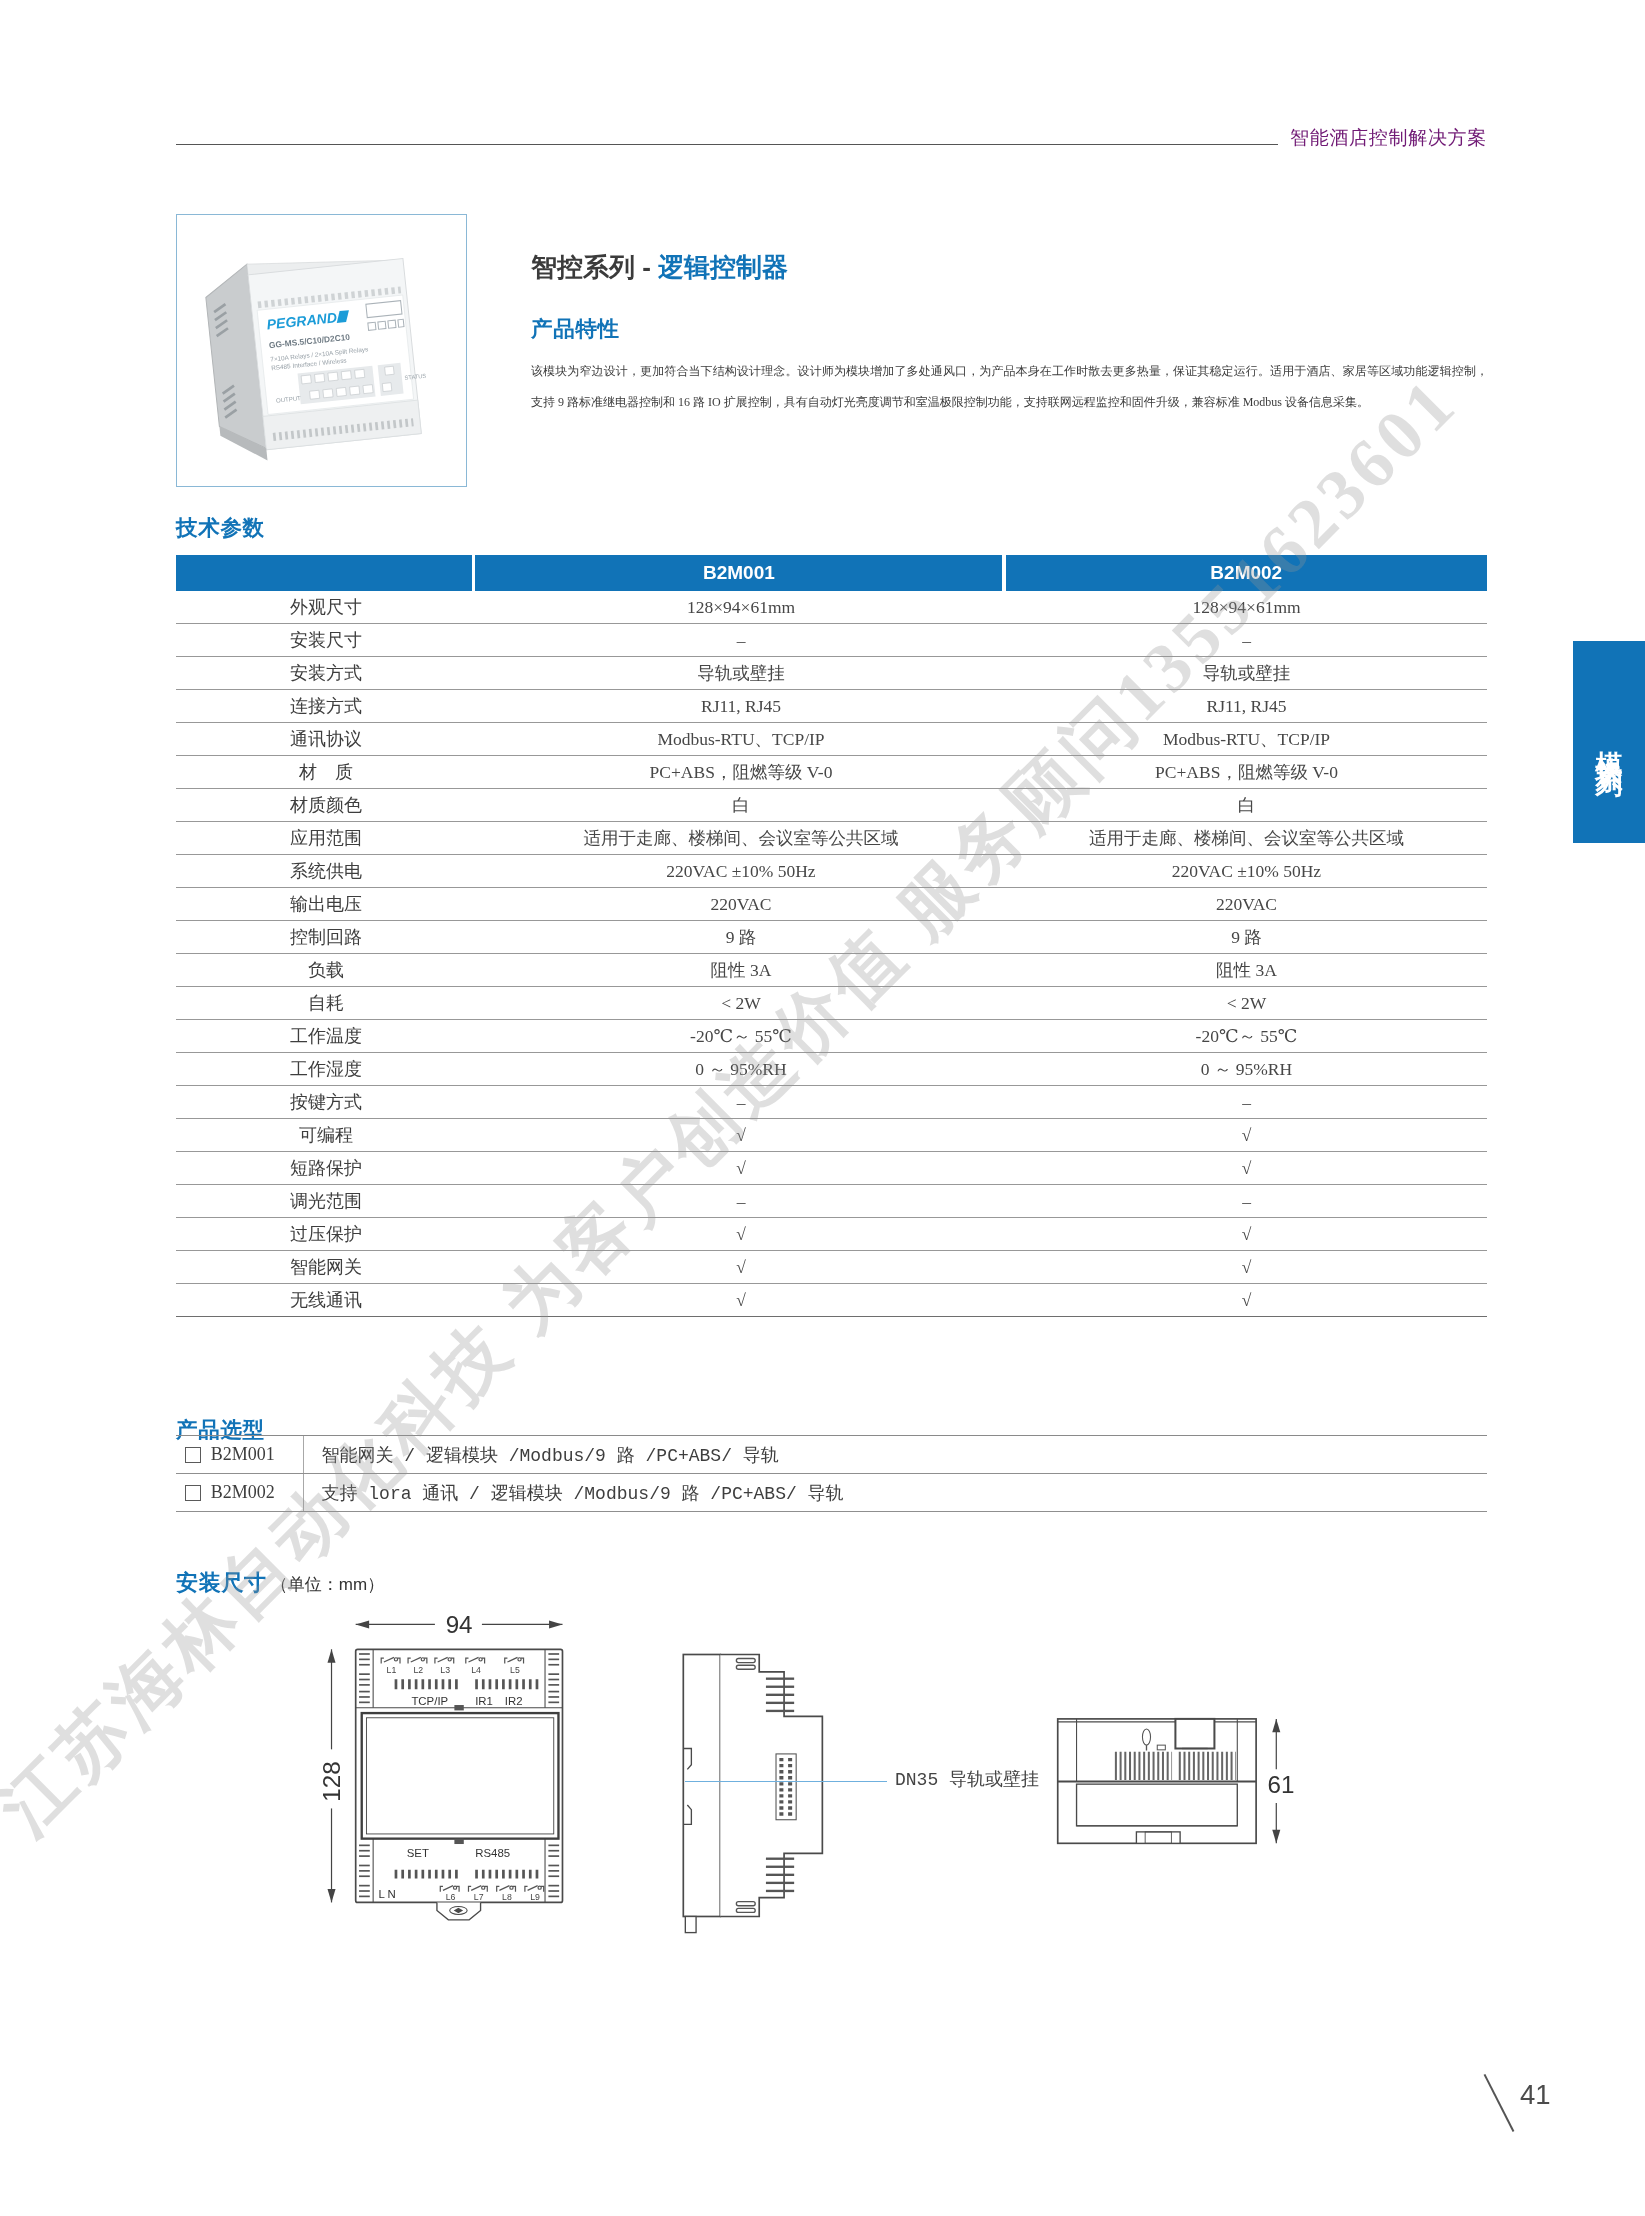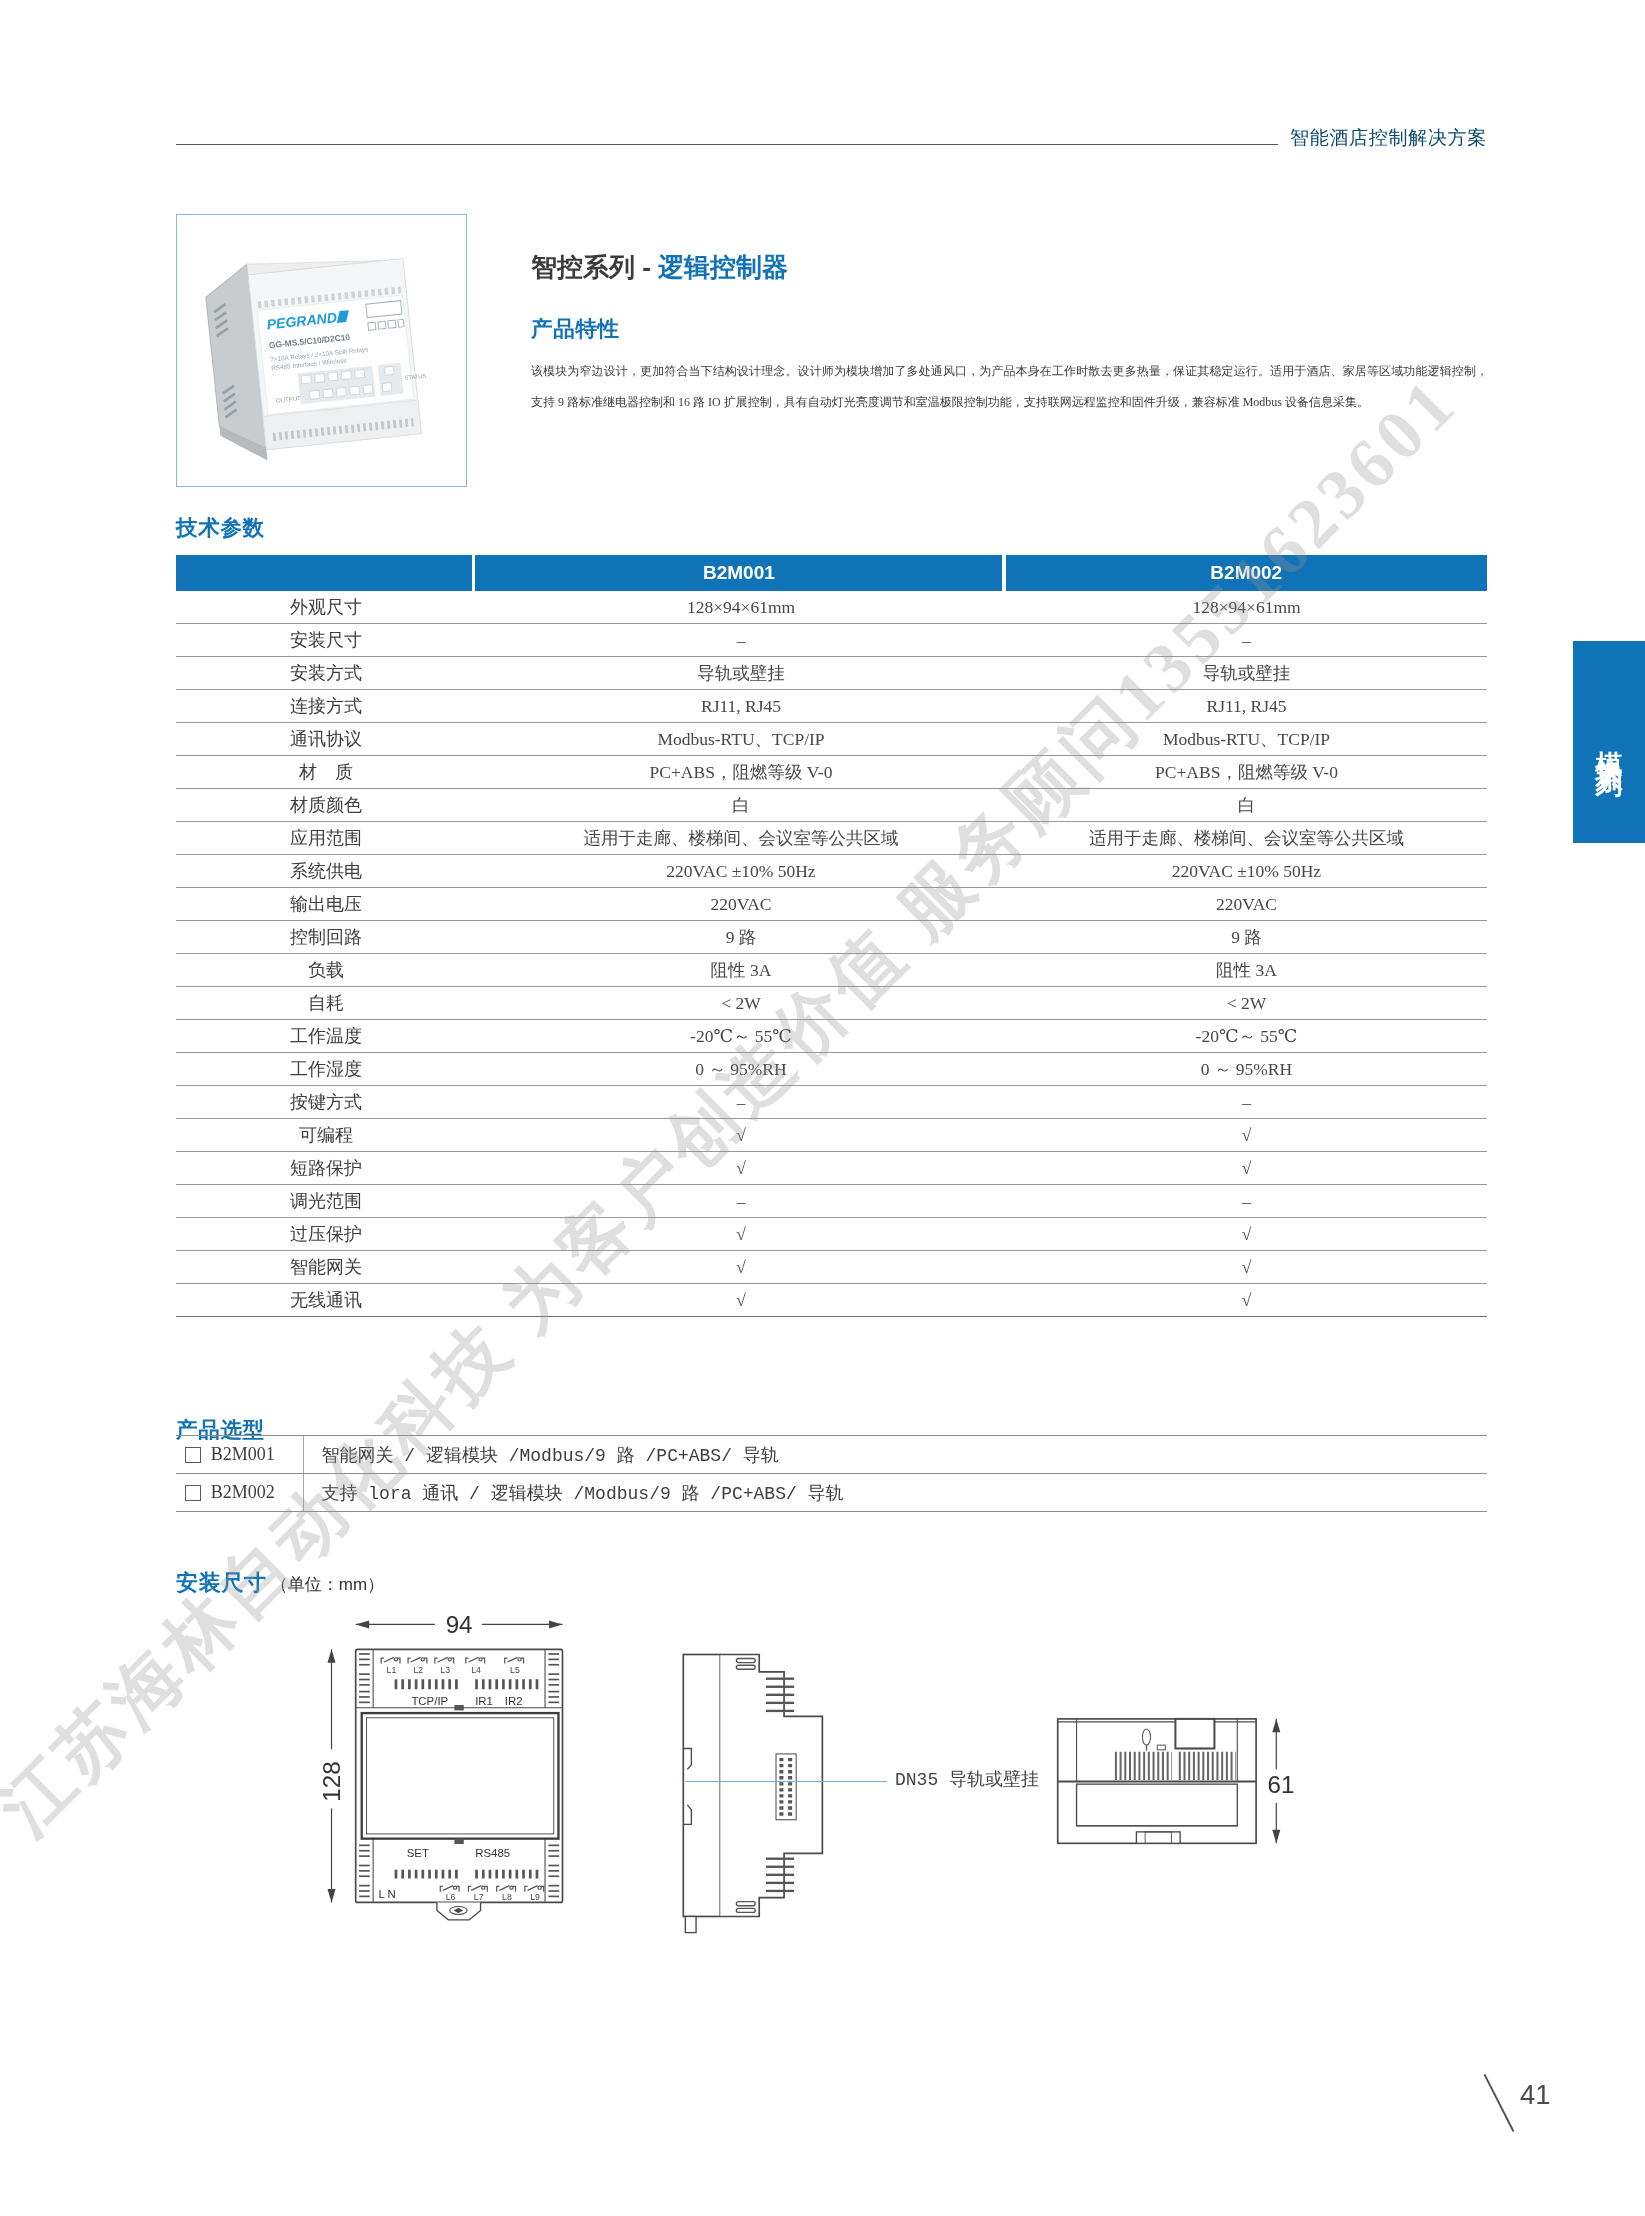--- a/index.html
+++ b/index.html
@@ -4,21 +4,21 @@
 <style>
   html,body{margin:0;padding:0;background:#e8e8e8;}
   .page{position:relative;width:1645px;height:2216px;background:#ffffff;overflow:hidden;
         font-family:"Liberation Sans","DejaVu Sans",sans-serif;}
   .serif{font-family:"Liberation Serif","DejaVu Serif",serif;}
   .abs{position:absolute;}
 
   
   .header-row{position:absolute;left:176px;top:125px;width:1311px;display:flex;align-items:center;}
   .header-line{flex:1;height:0;border-top:1.3px solid #555;margin-top:12px;margin-right:12px;}
-  .header-title{font-size:19px;color:#0c4a6e;letter-spacing:0.7px;white-space:nowrap;font-family:Liberation Serif, serif;}
+  .header-title{font-size:19px;color:#701a75;letter-spacing:0.7px;white-space:nowrap;font-family:Liberation Serif, serif;}
 
   
   .product-box{position:absolute;left:176px;top:214px;width:291px;height:273px;
                border:1.3px solid #8ab8d6;box-sizing:border-box;background:#fff;}
 
   
   .series-title{position:absolute;left:531px;top:250px;font-size:26px;font-weight:bold;color:#3b3b3b;}
   .series-title .hl{color:#1173b7;}
   .sec-heading{position:absolute;font-size:21.5px;font-weight:bold;color:#1173b7;letter-spacing:0.7px;}
   .features-body{position:absolute;left:531px;top:356px;width:957px;font-size:12px;line-height:31px;

